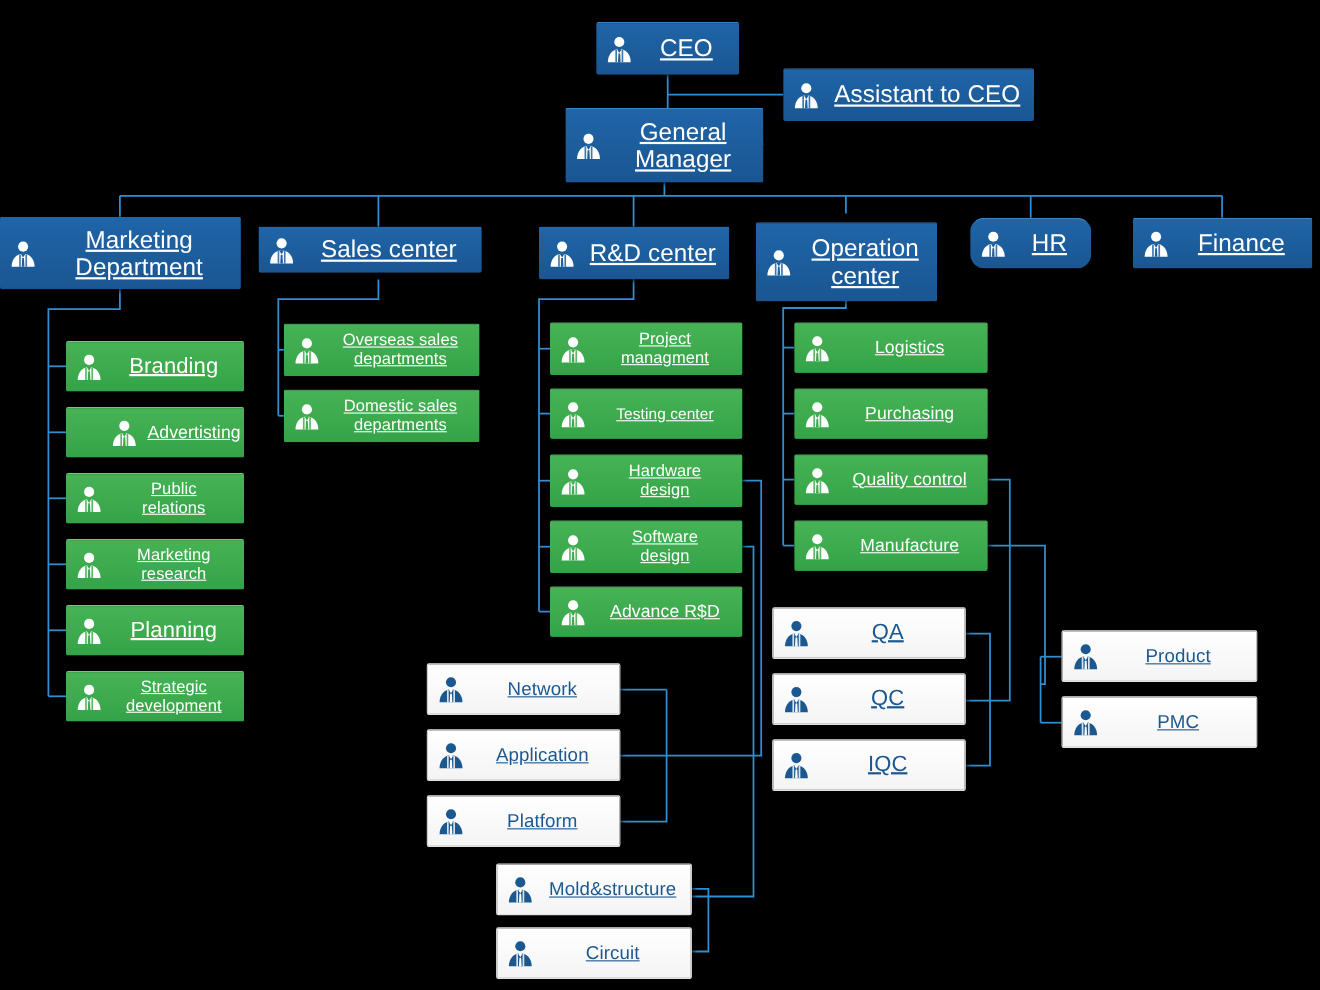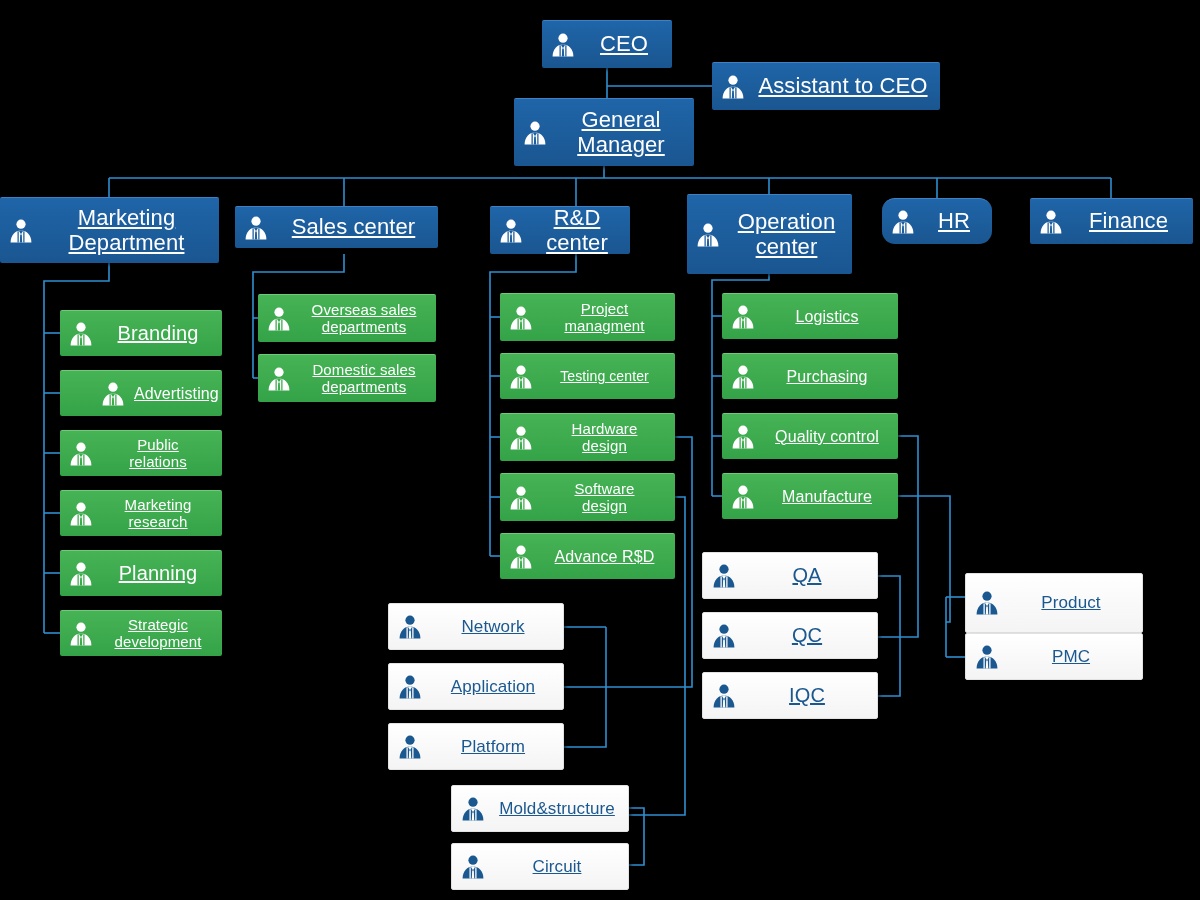--- a/index.html
+++ b/index.html
@@ -158,32 +158,32 @@
         <svg class="ico" viewBox="0 0 26 26">
           <circle cx="13" cy="6.2" r="4.6" fill="#ffffff"></circle>
           <path d="M2.6 24.5 C2.6 17.2 7.3 12.6 13 12.6 C18.7 12.6 23.4 17.2 23.4 24.5 Z" fill="#ffffff"></path>
           <path d="M11.0 12.9 L13 16.2 L15.0 12.9 L13 12.2 Z" fill="#1d5e9c"></path>
           <path d="M12.2 16.6 L13.8 16.6 L14.2 24.5 L11.8 24.5 Z" fill="#1d5e9c"></path>
           <rect x="9.4" y="13.3" width="1.5" height="11.2" fill="#1d5e9c" opacity="0.85"></rect>
           <rect x="15.1" y="13.3" width="1.5" height="11.2" fill="#1d5e9c" opacity="0.85"></rect>
         </svg>
         <div class="lbl" style="font-size: 22px;">Sales center</div>
       </div>
-      <div class="node blue" style="left: 490px; top: 206px; width: 140px; height: 48px;">
+      <div class="node blue" style="left: 490px; top: 206px; width: 173px; height: 48px;">
         <svg class="ico" viewBox="0 0 26 26">
           <circle cx="13" cy="6.2" r="4.6" fill="#ffffff"></circle>
           <path d="M2.6 24.5 C2.6 17.2 7.3 12.6 13 12.6 C18.7 12.6 23.4 17.2 23.4 24.5 Z" fill="#ffffff"></path>
           <path d="M11.0 12.9 L13 16.2 L15.0 12.9 L13 12.2 Z" fill="#1d5e9c"></path>
           <path d="M12.2 16.6 L13.8 16.6 L14.2 24.5 L11.8 24.5 Z" fill="#1d5e9c"></path>
           <rect x="9.4" y="13.3" width="1.5" height="11.2" fill="#1d5e9c" opacity="0.85"></rect>
           <rect x="15.1" y="13.3" width="1.5" height="11.2" fill="#1d5e9c" opacity="0.85"></rect>
         </svg>
         <div class="lbl" style="font-size: 22px;">R&amp;D center</div>
       </div>
-      <div class="node blue" style="left: 687px; top: 194px; width: 165px; height: 80px; justify-content: space-between;">
+      <div class="node blue" style="left: 687px; top: 202px; width: 165px; height: 72px; justify-content: space-between;">
         <svg class="ico" viewBox="0 0 26 26">
           <circle cx="13" cy="6.2" r="4.6" fill="#ffffff"></circle>
           <path d="M2.6 24.5 C2.6 17.2 7.3 12.6 13 12.6 C18.7 12.6 23.4 17.2 23.4 24.5 Z" fill="#ffffff"></path>
           <path d="M11.0 12.9 L13 16.2 L15.0 12.9 L13 12.2 Z" fill="#1d5e9c"></path>
           <path d="M12.2 16.6 L13.8 16.6 L14.2 24.5 L11.8 24.5 Z" fill="#1d5e9c"></path>
           <rect x="9.4" y="13.3" width="1.5" height="11.2" fill="#1d5e9c" opacity="0.85"></rect>
           <rect x="15.1" y="13.3" width="1.5" height="11.2" fill="#1d5e9c" opacity="0.85"></rect>
         </svg>
         <div class="lbl" style="font-size: 22px;">Operation
 center</div>
@@ -431,21 +431,21 @@
         <svg class="ico" viewBox="0 0 26 26">
           <circle cx="13" cy="6.2" r="4.6" fill="#1b5890"></circle>
           <path d="M2.6 24.5 C2.6 17.2 7.3 12.6 13 12.6 C18.7 12.6 23.4 17.2 23.4 24.5 Z" fill="#1b5890"></path>
           <path d="M11.0 12.9 L13 16.2 L15.0 12.9 L13 12.2 Z" fill="#ffffff"></path>
           <path d="M12.2 16.6 L13.8 16.6 L14.2 24.5 L11.8 24.5 Z" fill="#ffffff"></path>
           <rect x="9.4" y="13.3" width="1.5" height="11.2" fill="#ffffff" opacity="0.85"></rect>
           <rect x="15.1" y="13.3" width="1.5" height="11.2" fill="#ffffff" opacity="0.85"></rect>
         </svg>
         <div class="lbl" style="font-size: 20px;">IQC</div>
       </div>
-      <div class="node white" style="left: 965px; top: 573px; width: 178px; height: 60px;">
+      <div class="node white" style="left: 965px; top: 573px; width: 178px; height: 47px;">
         <svg class="ico" viewBox="0 0 26 26">
           <circle cx="13" cy="6.2" r="4.6" fill="#1b5890"></circle>
           <path d="M2.6 24.5 C2.6 17.2 7.3 12.6 13 12.6 C18.7 12.6 23.4 17.2 23.4 24.5 Z" fill="#1b5890"></path>
           <path d="M11.0 12.9 L13 16.2 L15.0 12.9 L13 12.2 Z" fill="#ffffff"></path>
           <path d="M12.2 16.6 L13.8 16.6 L14.2 24.5 L11.8 24.5 Z" fill="#ffffff"></path>
           <rect x="9.4" y="13.3" width="1.5" height="11.2" fill="#ffffff" opacity="0.85"></rect>
           <rect x="15.1" y="13.3" width="1.5" height="11.2" fill="#ffffff" opacity="0.85"></rect>
         </svg>
         <div class="lbl" style="font-size: 17px;">Product</div>
       </div>

